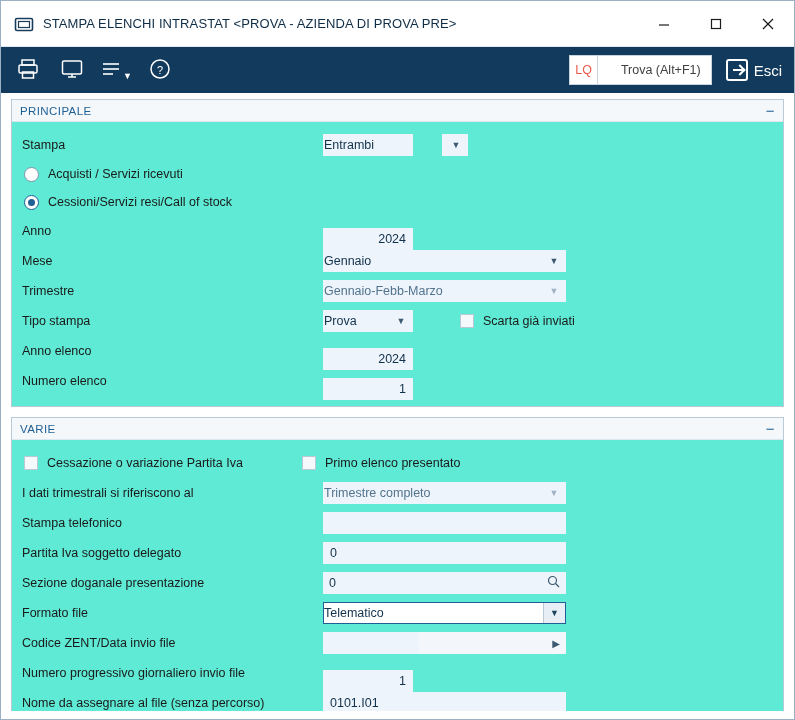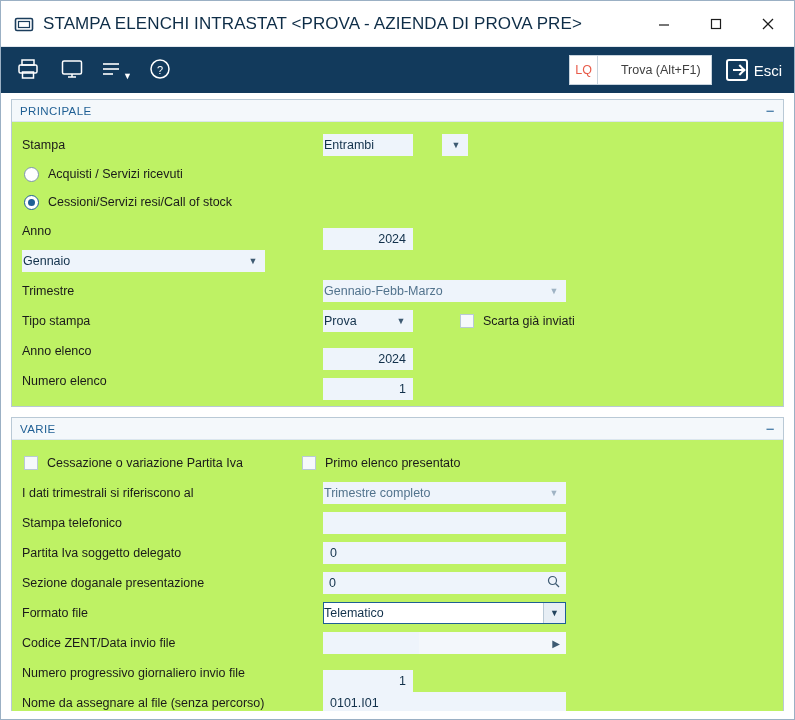--- a/index.html
+++ b/index.html
@@ -30,21 +30,21 @@
     flex: 0 0 auto;
   }
   .titlebar .app-icon {
     width: 34px;
     display: flex; align-items: center; justify-content: center;
     margin-left: 6px;
     color: #1b3d5c;
   }
   .titlebar .title-text {
     flex: 1;
-    font-size: 17px;
+    font-size: 13px;
     color: #0e2d47;
     letter-spacing: .1px;
     white-space: nowrap;
     overflow: hidden;
     padding-left: 2px;
   }
   .winbtns { display: flex; height: 46px; }
   .winbtn {
     width: 52px; height: 46px;
     display: flex; align-items: center; justify-content: center;
@@ -128,21 +128,21 @@
   
   .body {
     flex: 1 1 auto;
     background: #ffffff;
     padding: 6px 10px 0 10px;
     overflow: hidden;
   }
   .panel {
     border: 1px solid #b9c9d6;
     margin-bottom: 10px;
-    background: #bef264;
+    background: #5eead4;
   }
   .panel-header {
     height: 22px;
     background: #f4f8fb;
     border-bottom: 1px solid #dbe6ee;
     display: flex; align-items: center;
     padding: 0 8px;
     color: #1f5f94;
     font-size: 11.5px;
     letter-spacing: .4px;
@@ -390,20 +390,21 @@
           <span class="radio checked"></span>
           <span>Cessioni/Servizi resi/Call of stock</span>
         </div>
 
         <div class="row">
           <div class="lbl">Anno</div>
           <div class="fld num w90">2024</div>
         </div>
 
         <div class="row">
+          <div class="lbl">Mese</div>
           <div class="combo w243">
             <span>Gennaio</span>
             <span class="arrow-box">▼</span>
           </div>
         </div>
 
         <div class="row">
           <div class="lbl">Trimestre</div>
           <div class="combo w243 disabled">
             <span>Gennaio-Febb-Marzo</span>

